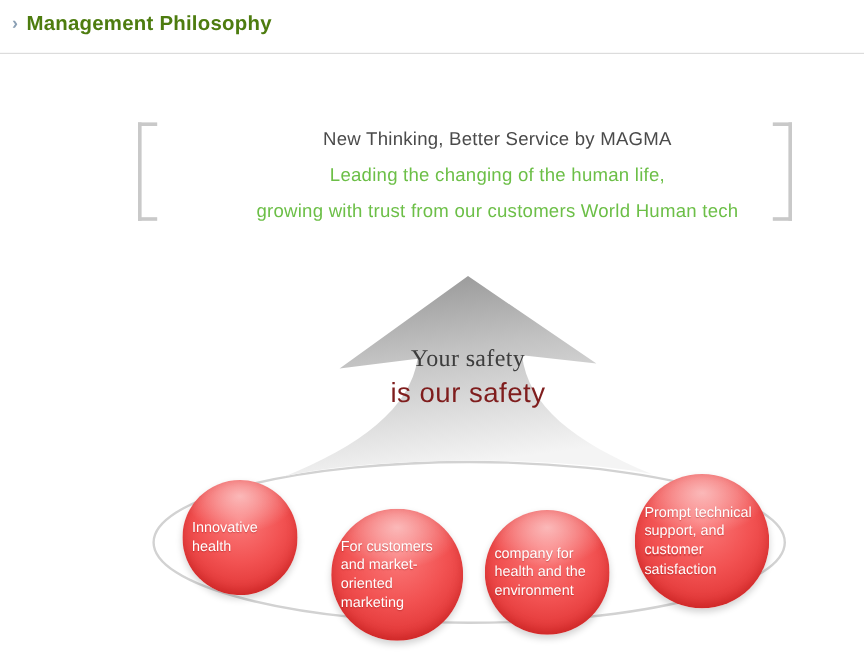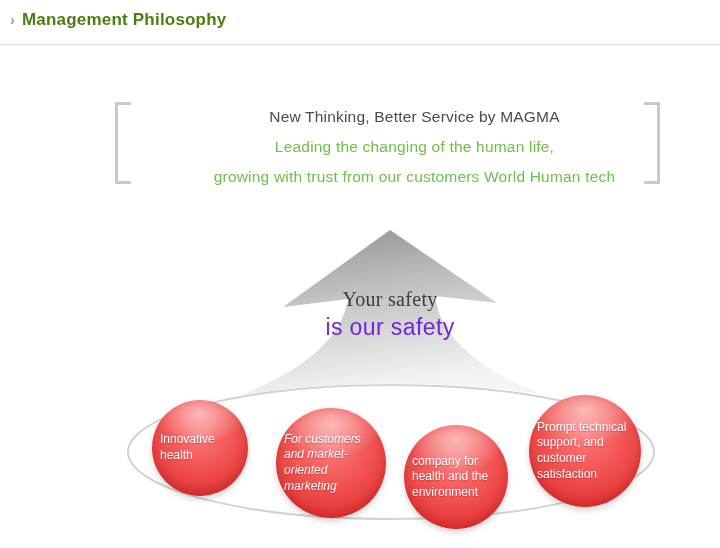--- a/index.html
+++ b/index.html
@@ -49,39 +49,39 @@
     pointer-events:none;
   }
 
   .arrow-caption{
     position:absolute;left:270px;top:288px;width:240px;text-align:center;
   }
   .arrow-caption .cap-top{
     font-size:20px;color:#3d3d3d;letter-spacing:0.3px;font-family:Liberation Serif, serif;
   }
   .arrow-caption .cap-main{
-    font-size:23px;color:#6d28d9;margin-top:3px;letter-spacing:0.4px;
+    font-size:23px;color:#7f1d1d;margin-top:3px;letter-spacing:0.4px;
   }
 
   
   .value-circle{
     position:absolute;border-radius:50%;
     display:flex;align-items:center;justify-content:center;
     text-align:left;color:#ffffff;
     background:
       radial-gradient(ellipse 70% 45% at 50% 14%, rgba(255,255,255,0.55), rgba(255,255,255,0) 70%),
       radial-gradient(circle at 50% 35%, #fb7a7a 0%, #f25252 45%, #e03434 80%, #d42a2a 100%);
     box-shadow:0 3px 6px rgba(0,0,0,0.18), inset 0 -4px 8px rgba(150,0,0,0.25);
   }
   .value-circle .circle-label{
     font-size:12px;line-height:1.3;padding:0 8px;
     text-shadow:0 1px 1px rgba(120,0,0,0.35);
   }
   .vc1{left:152px;top:400px;width:96px;height:96px;}
-  .vc2{left:276px;top:408px;width:110px;height:110px;font-style:italic;}
+  .vc2{left:276px;top:424px;width:110px;height:110px;}
   .vc3{left:404px;top:425px;width:104px;height:104px;}
   .vc4{left:529px;top:395px;width:112px;height:112px;}
 </style>
 </head>
 <body>
 
 <div class="page-header">
   <span class="chevron">›</span>
   <span class="page-title">Management Philosophy</span>
 </div>

